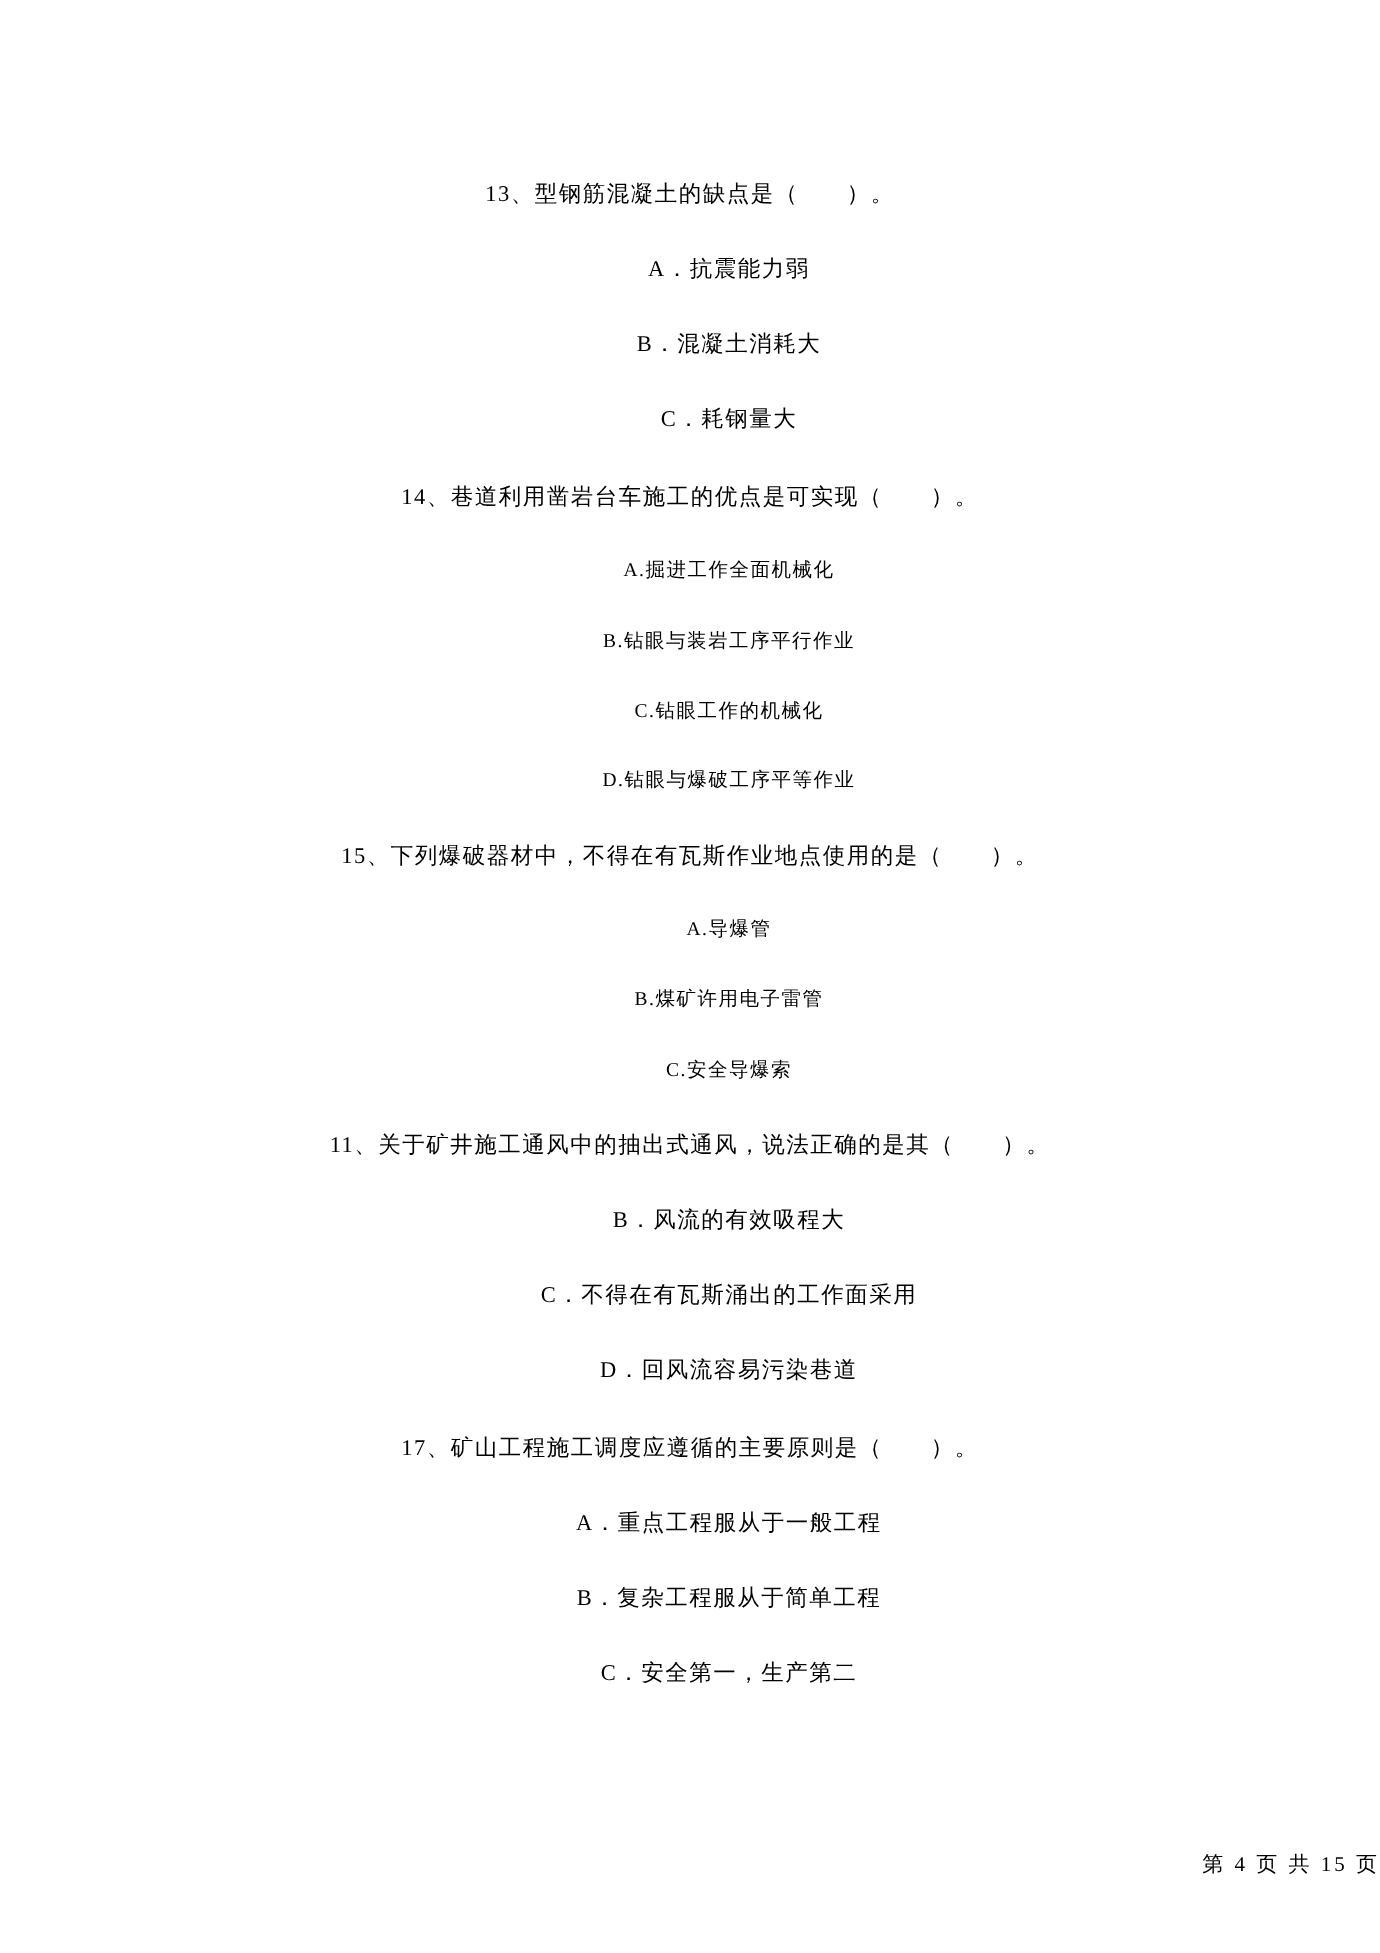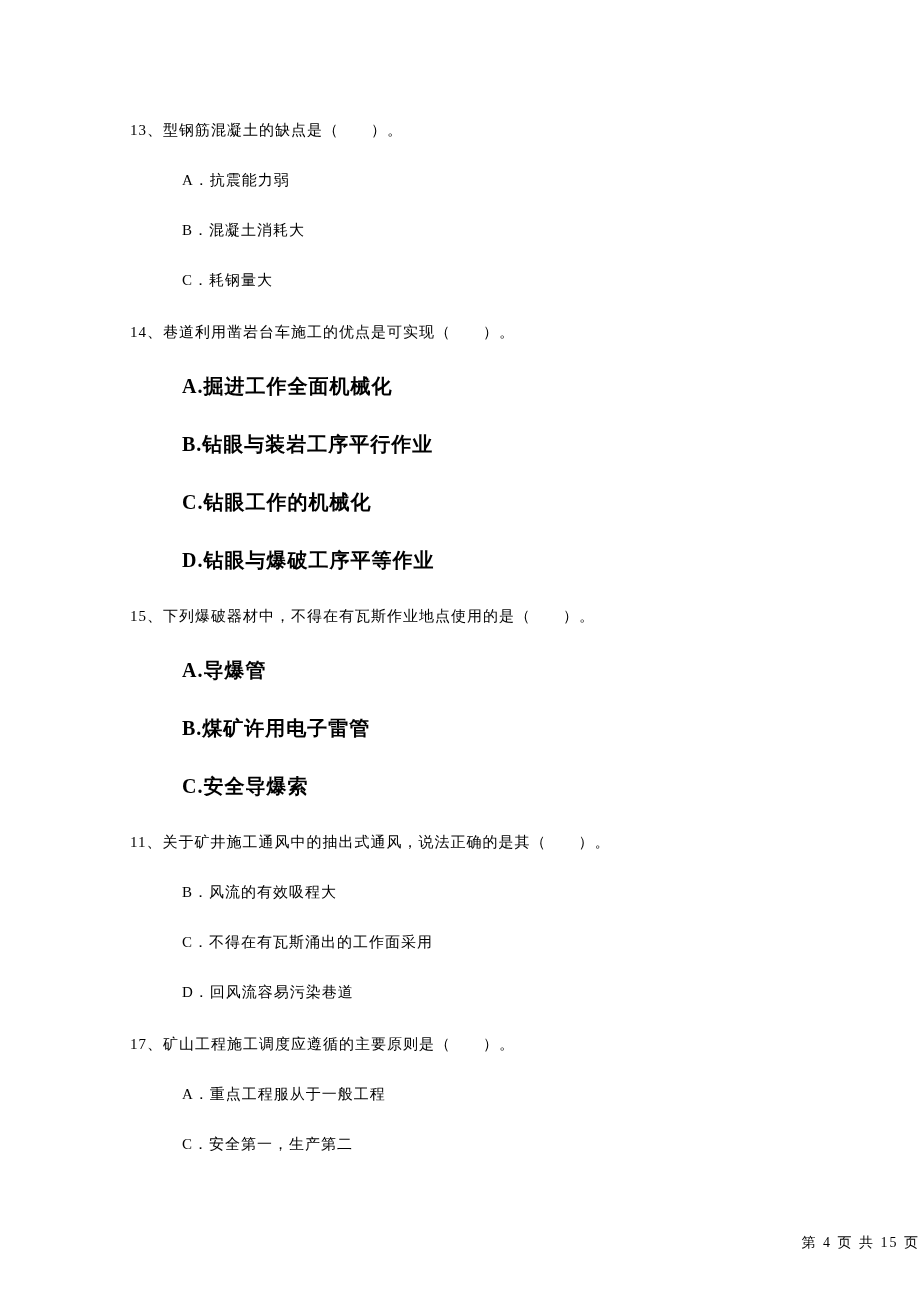--- a/index.html
+++ b/index.html
@@ -13,41 +13,41 @@
       width: 920px;
       height: 1302px;
       position: relative;
       color: #000000;
     }
     .page-content {
       padding: 118px 130px 0 130px;
     }
     .question {
       margin-bottom: 28px;
+      text-align: center;
     }
     .question-text {
       font-size: 15px;
       line-height: 1.6;
       letter-spacing: 1px;
       margin-bottom: 26px;
     }
     .option {
       font-size: 15px;
       line-height: 1.6;
       letter-spacing: 1px;
       margin-left: 52px;
       margin-bottom: 26px;
     }
     .option-tight {
-      font-size: 20px;
+      font-size: 13px;
       line-height: 1.6;
       letter-spacing: 1px;
       margin-left: 52px;
       margin-bottom: 26px;
-      font-weight: bold;
     }
     .page-footer {
       position: absolute;
       bottom: 50px;
       left: 0;
       right: 0;
       text-align: right;
       font-size: 14px;
       letter-spacing: 2px;
     }
@@ -92,19 +92,20 @@
     <div class="option">B．风流的有效吸程大</div>
     <div class="option">C．不得在有瓦斯涌出的工作面采用</div>
     <div class="option">D．回风流容易污染巷道</div>
   </div>
 
   <div class="question">
     <div class="question-text">
       <span>17、</span><span>矿山工程施工调度应遵循的主要原则是（　　）。</span>
     </div>
     <div class="option">A．重点工程服从于一般工程</div>
+    <div class="option">B．复杂工程服从于简单工程</div>
     <div class="option">C．安全第一，生产第二</div>
 
   </div>
 
 </div>
 
 <div class="page-footer">第 4 页 共 15 页</div>
 
 </body></html>

